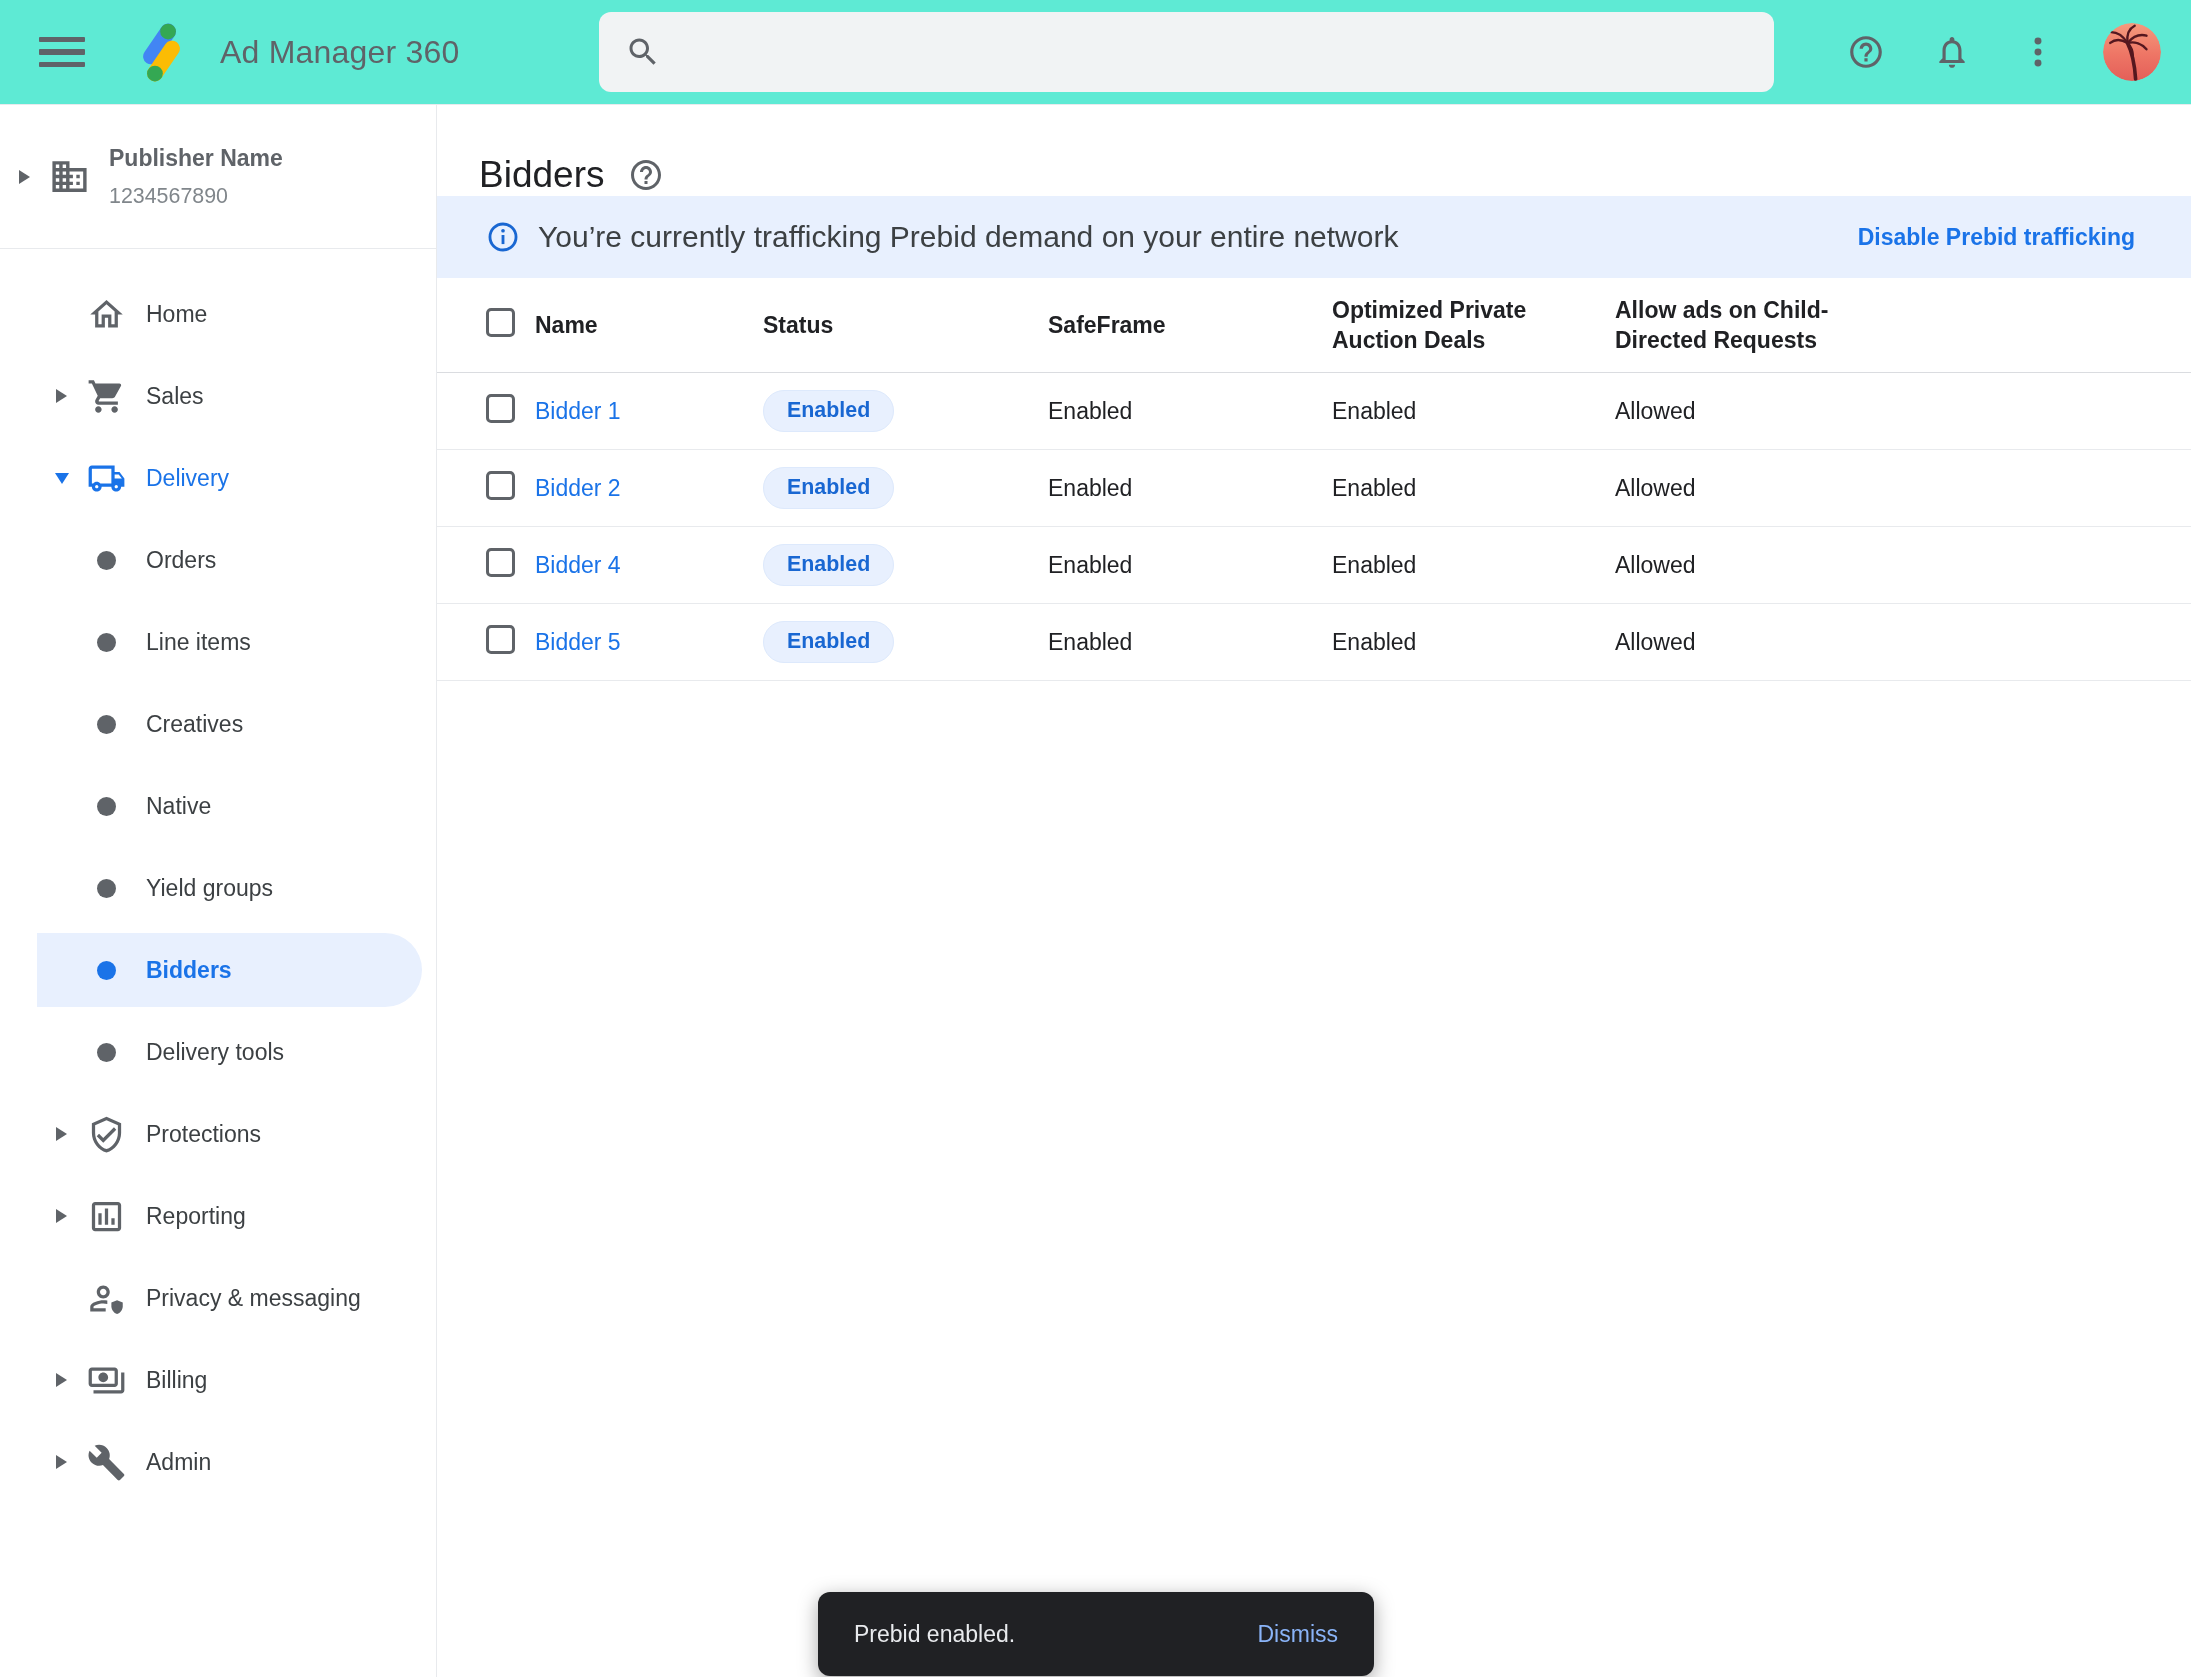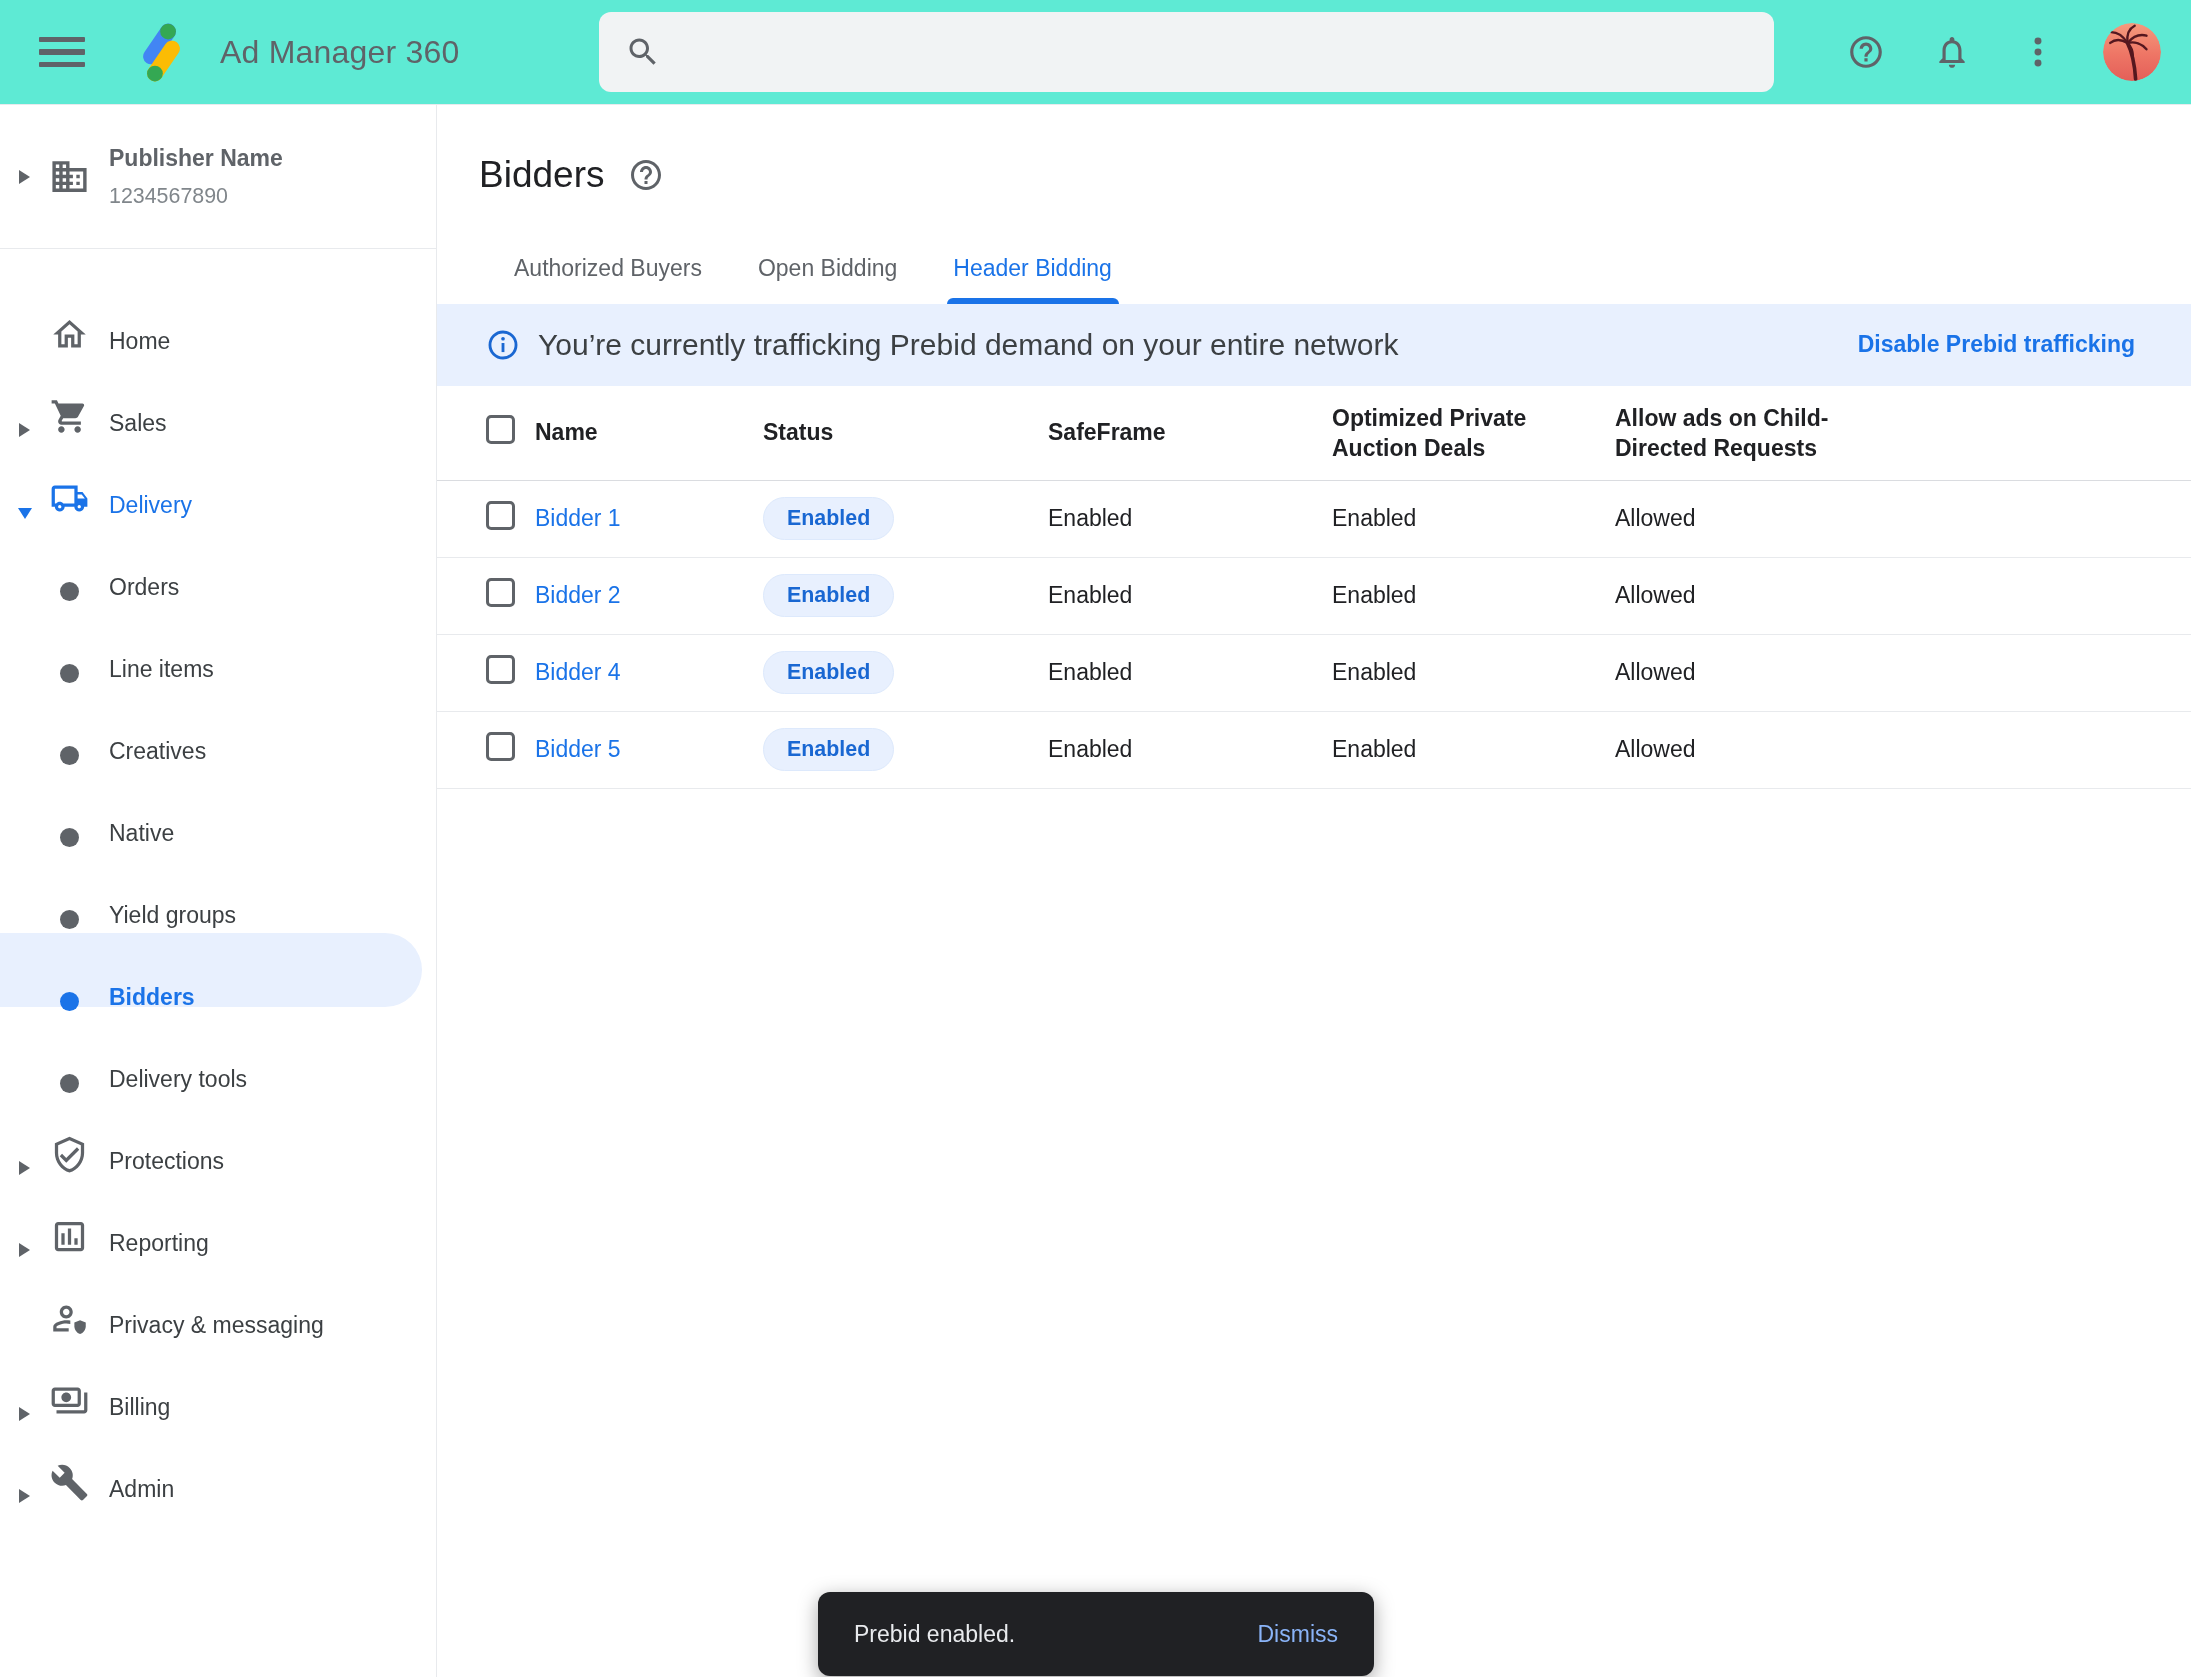--- a/index.html
+++ b/index.html
@@ -29,21 +29,21 @@
   .sidebar{width:437px;min-width:437px;border-right:1.7px solid #e8eaed;box-sizing:border-box;background:#fff;}
   .publisher{height:143px;display:flex;align-items:center;border-bottom:1.7px solid #e8eaed;position:relative;cursor:pointer;}
   .pub-text{margin-left:19px;}
   .pub-name{font-size:23px;font-weight:700;color:#5f6368;}
   .pub-id{font-size:21.4px;color:#80868b;margin-top:12px;}
   .chev-cell{width:49px;min-width:49px;display:flex;justify-content:center;align-items:center;}
   .chev-right{width:0;height:0;border-left:11px solid #5f6368;border-top:7.7px solid transparent;border-bottom:7.7px solid transparent;}
   .chev-down{width:0;height:0;border-top:11px solid #1a73e8;border-left:7.7px solid transparent;border-right:7.7px solid transparent;}
   .pub-icon{width:41px;height:41px;}
   .nav{list-style:none;margin:0;padding:24px 0 0 0;}
-  .nav-item{height:82px;display:flex;align-items:flex-end;position:relative;cursor:pointer;}
+  .nav-item{height:82px;display:flex;align-items:center;position:relative;cursor:pointer;margin-left:37px;}
   .nav-item .icon{width:41px;height:41px;margin-left:0;display:flex;align-items:center;justify-content:center;z-index:1;}
   .nav-item .icon svg{width:39px;height:39px;}
   .nav-label{margin-left:19px;font-size:23px;color:#3c4043;z-index:1;white-space:nowrap;}
   .nav-item.blue .nav-label{color:#1a73e8;}
   .nav-item.sub .bullet{width:19px;height:19px;border-radius:50%;background:#5f6368;margin-left:11px;margin-right:11px;z-index:1;}
   .nav-item.sub .bullet.blue{background:#1a73e8;}
   .nav-item.active::before{content:"";position:absolute;left:0;right:13.7px;top:4.3px;bottom:4.3px;background:#e8f0fe;border-radius:0 41px 41px 0;}
   .nav-item.active .nav-label{color:#1a73e8;font-weight:600;}
   .spacer-chev{width:49px;min-width:49px;}
 
@@ -307,25 +307,20 @@
 
       <div class="page-head">
         <h1 class="page-title">Bidders</h1>
         <span class="title-help">
           <svg viewBox="0 0 24 24" fill="#5f6368">
               <path d="M11 18h2v-2h-2v2zm1-16C6.48 2 2 6.48 2 12s4.48 10 10 10 10-4.48 10-10S17.52 2 12 2zm0 18c-4.41 0-8-3.59-8-8s3.59-8 8-8 8 3.59 8 8-3.59 8-8 8zm0-14c-2.21 0-4 1.79-4 4h2c0-1.1.9-2 2-2s2 .9 2 2c0 2-3 1.75-3 5h2c0-2.25 3-2.5 3-5 0-2.21-1.79-4-4-4z"></path>
             </svg>
         </span>
       </div>
 
-      <div class="tabs">
-        <div class="tab">Authorized Buyers</div>
-        <div class="tab">Open Bidding</div>
-        <div class="tab active">Header Bidding</div>
-      </div>
 
       <div class="banner">
         <svg viewBox="0 0 24 24">
           <circle cx="12" cy="12" r="9.2" fill="none" stroke="#1967d2" stroke-width="2"></circle>
           <rect x="11" y="10.6" width="2" height="6.4" fill="#1967d2"></rect>
           <circle cx="12" cy="7.6" r="1.3" fill="#1967d2"></circle>
         </svg>
         <span class="banner-text">You’re currently trafficking Prebid demand on your entire network</span>
         <a class="banner-link">Disable Prebid trafficking</a>
       </div>

